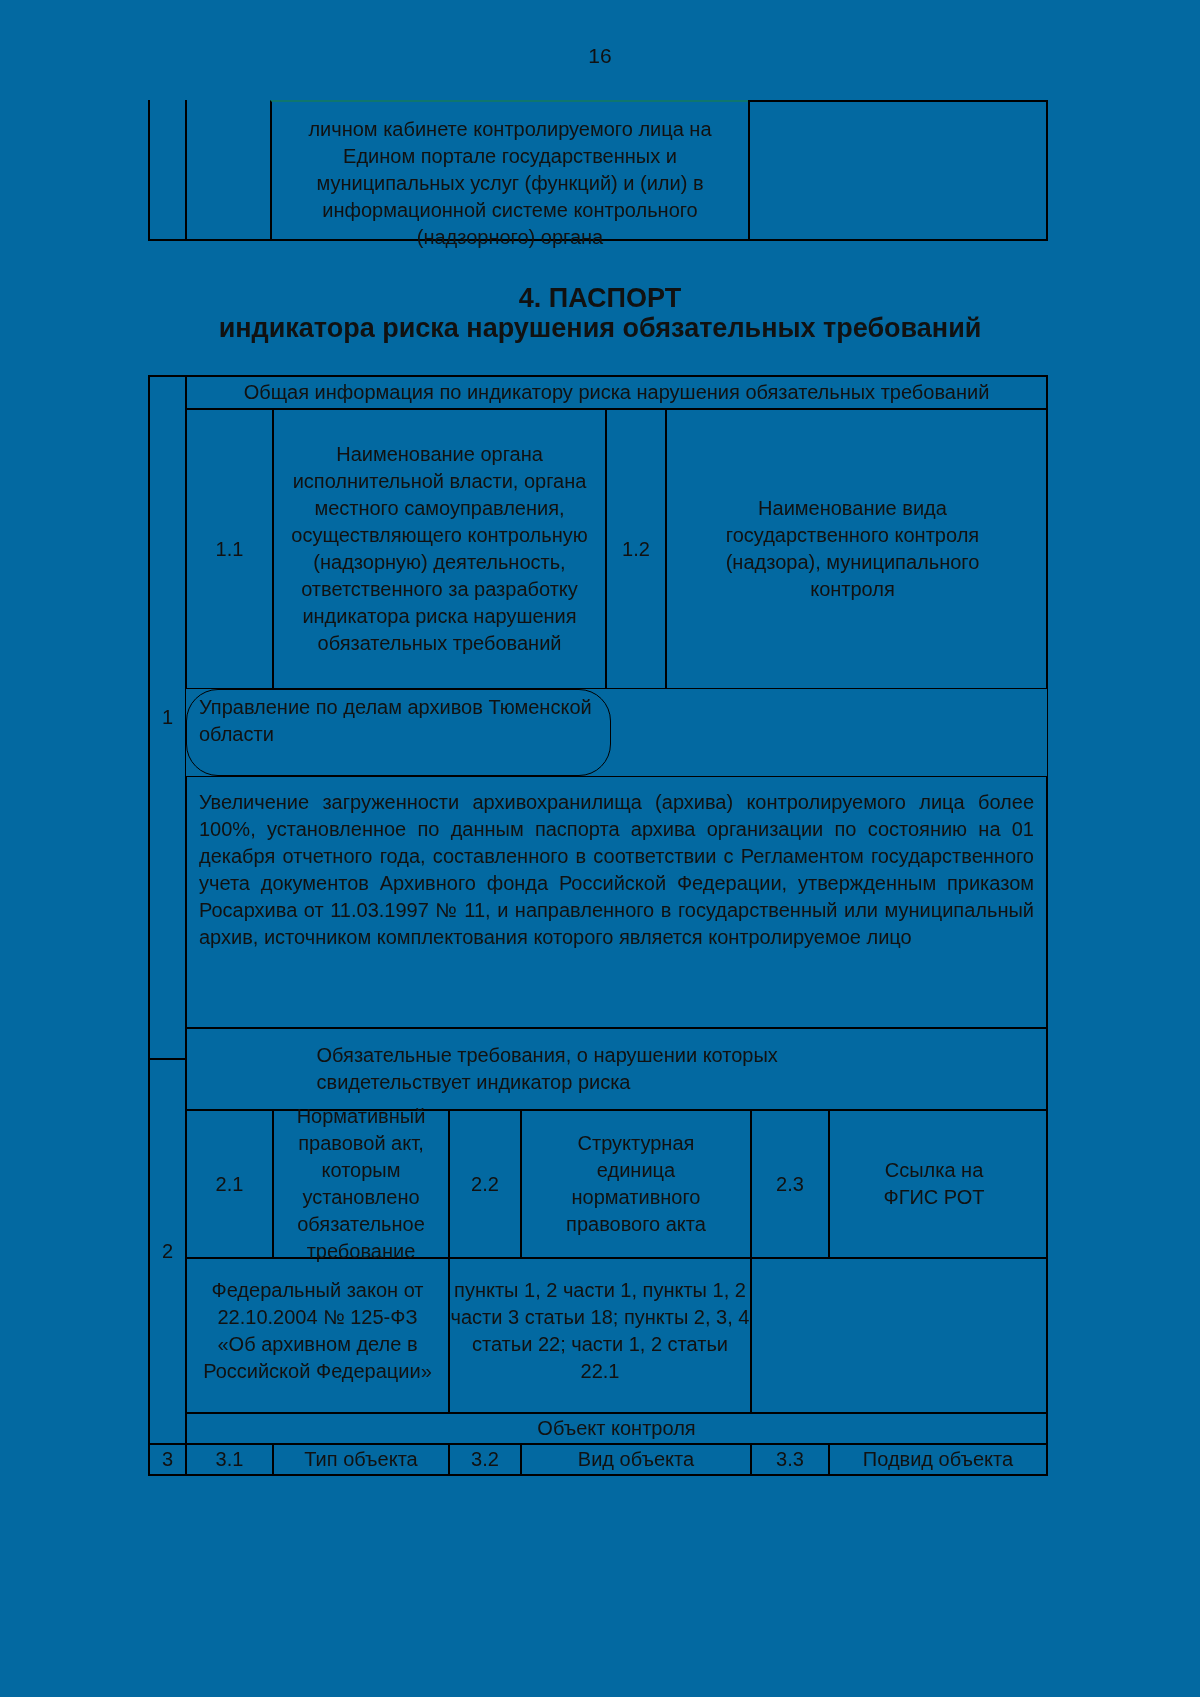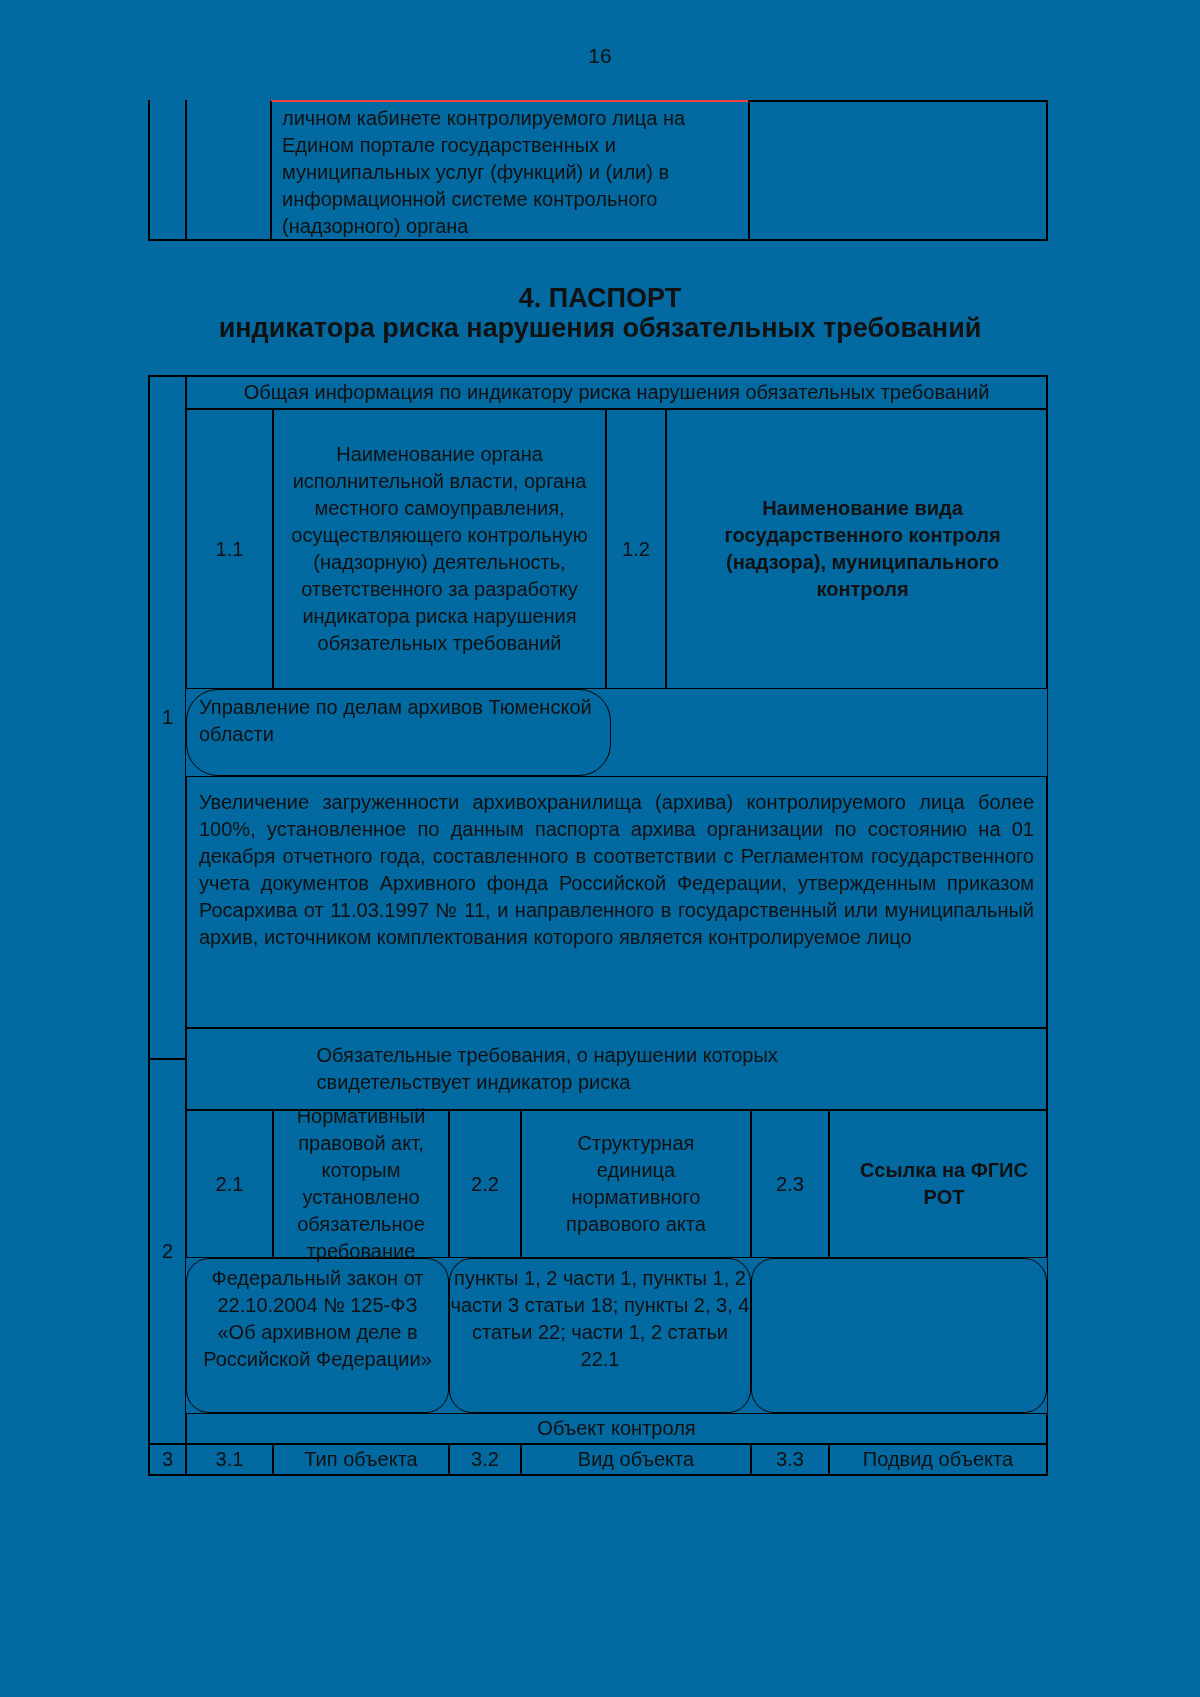--- a/index.html
+++ b/index.html
@@ -18,21 +18,21 @@
 
   
   .frag {
     position: absolute; left: 148px; top: 100px; width: 900px; height: 141px;
     display: flex;
   }
   .frag > div { border-left: 2px solid #000; border-bottom: 2px solid #000; }
   .frag > div:last-child { border-right: 2px solid #000; }
   .frag .c1 { width: 37px; }
   .frag .c2 { width: 85px; }
-  .frag .c3 { width: 478px; border-top: 2px solid #ef4444; padding: 3px 10px 0 10px; font-size: 20px; line-height: 27px; }
+  .frag .c3 { width: 478px; border-top: 2px solid #0f766e; padding: 14px 10px 0 10px; font-size: 20px; line-height: 27px; text-align: center; }
   .frag .c4 { flex: 1; border-top: 2px solid #000; }
 
   
   .heading {
     position: absolute; top: 283px; left: 0; width: 100%;
     text-align: center; font-weight: bold; font-size: 27px; line-height: 30px;
   }
 
   
   .ptable {
@@ -45,24 +45,24 @@
   .numcol .cell { display: flex; align-items: center; justify-content: center; }
   .numcol .h1 { height: 683px; }
   .numcol .h2 { height: 385px; }
   .numcol .h3 { flex: 1; align-items: flex-start; padding-top: 1px; }
 
   .maincol { flex: 1; display: flex; flex-direction: column; }
   .row { display: flex; width: 100%; }
   .row .cell { height: 100%; }
   .cell.full { width: 100%; }
   .cell.center { display: flex; align-items: center; justify-content: center; text-align: center; }
-  .cell.topcenter { text-align: center; padding-top: 6px; border-radius: 23px; }
+  .cell.topcenter { text-align: center; padding-top: 18px; }
   .cell.tl { padding: 4px 10px 0 12px; }
   .cell.para { padding: 12px 12px 0 12px; text-align: justify; }
-  .pad28 { padding-left: 28px; padding-right: 16px; font-weight: bold; }
+  .pad28 { padding-left: 28px; padding-right: 36px; }
   .pad14 { padding-left: 14px; padding-right: 14px; }
 
   
   .r-s1h { height: 33px; }
   .r-s1l { height: 280px; }
   .r-s1v { height: 87px; }
   .r-s13 { height: 31px; }
   .r-s1p { height: 252px; }
   .w87  { width: 87px; }
   .w333 { width: 333px; }

